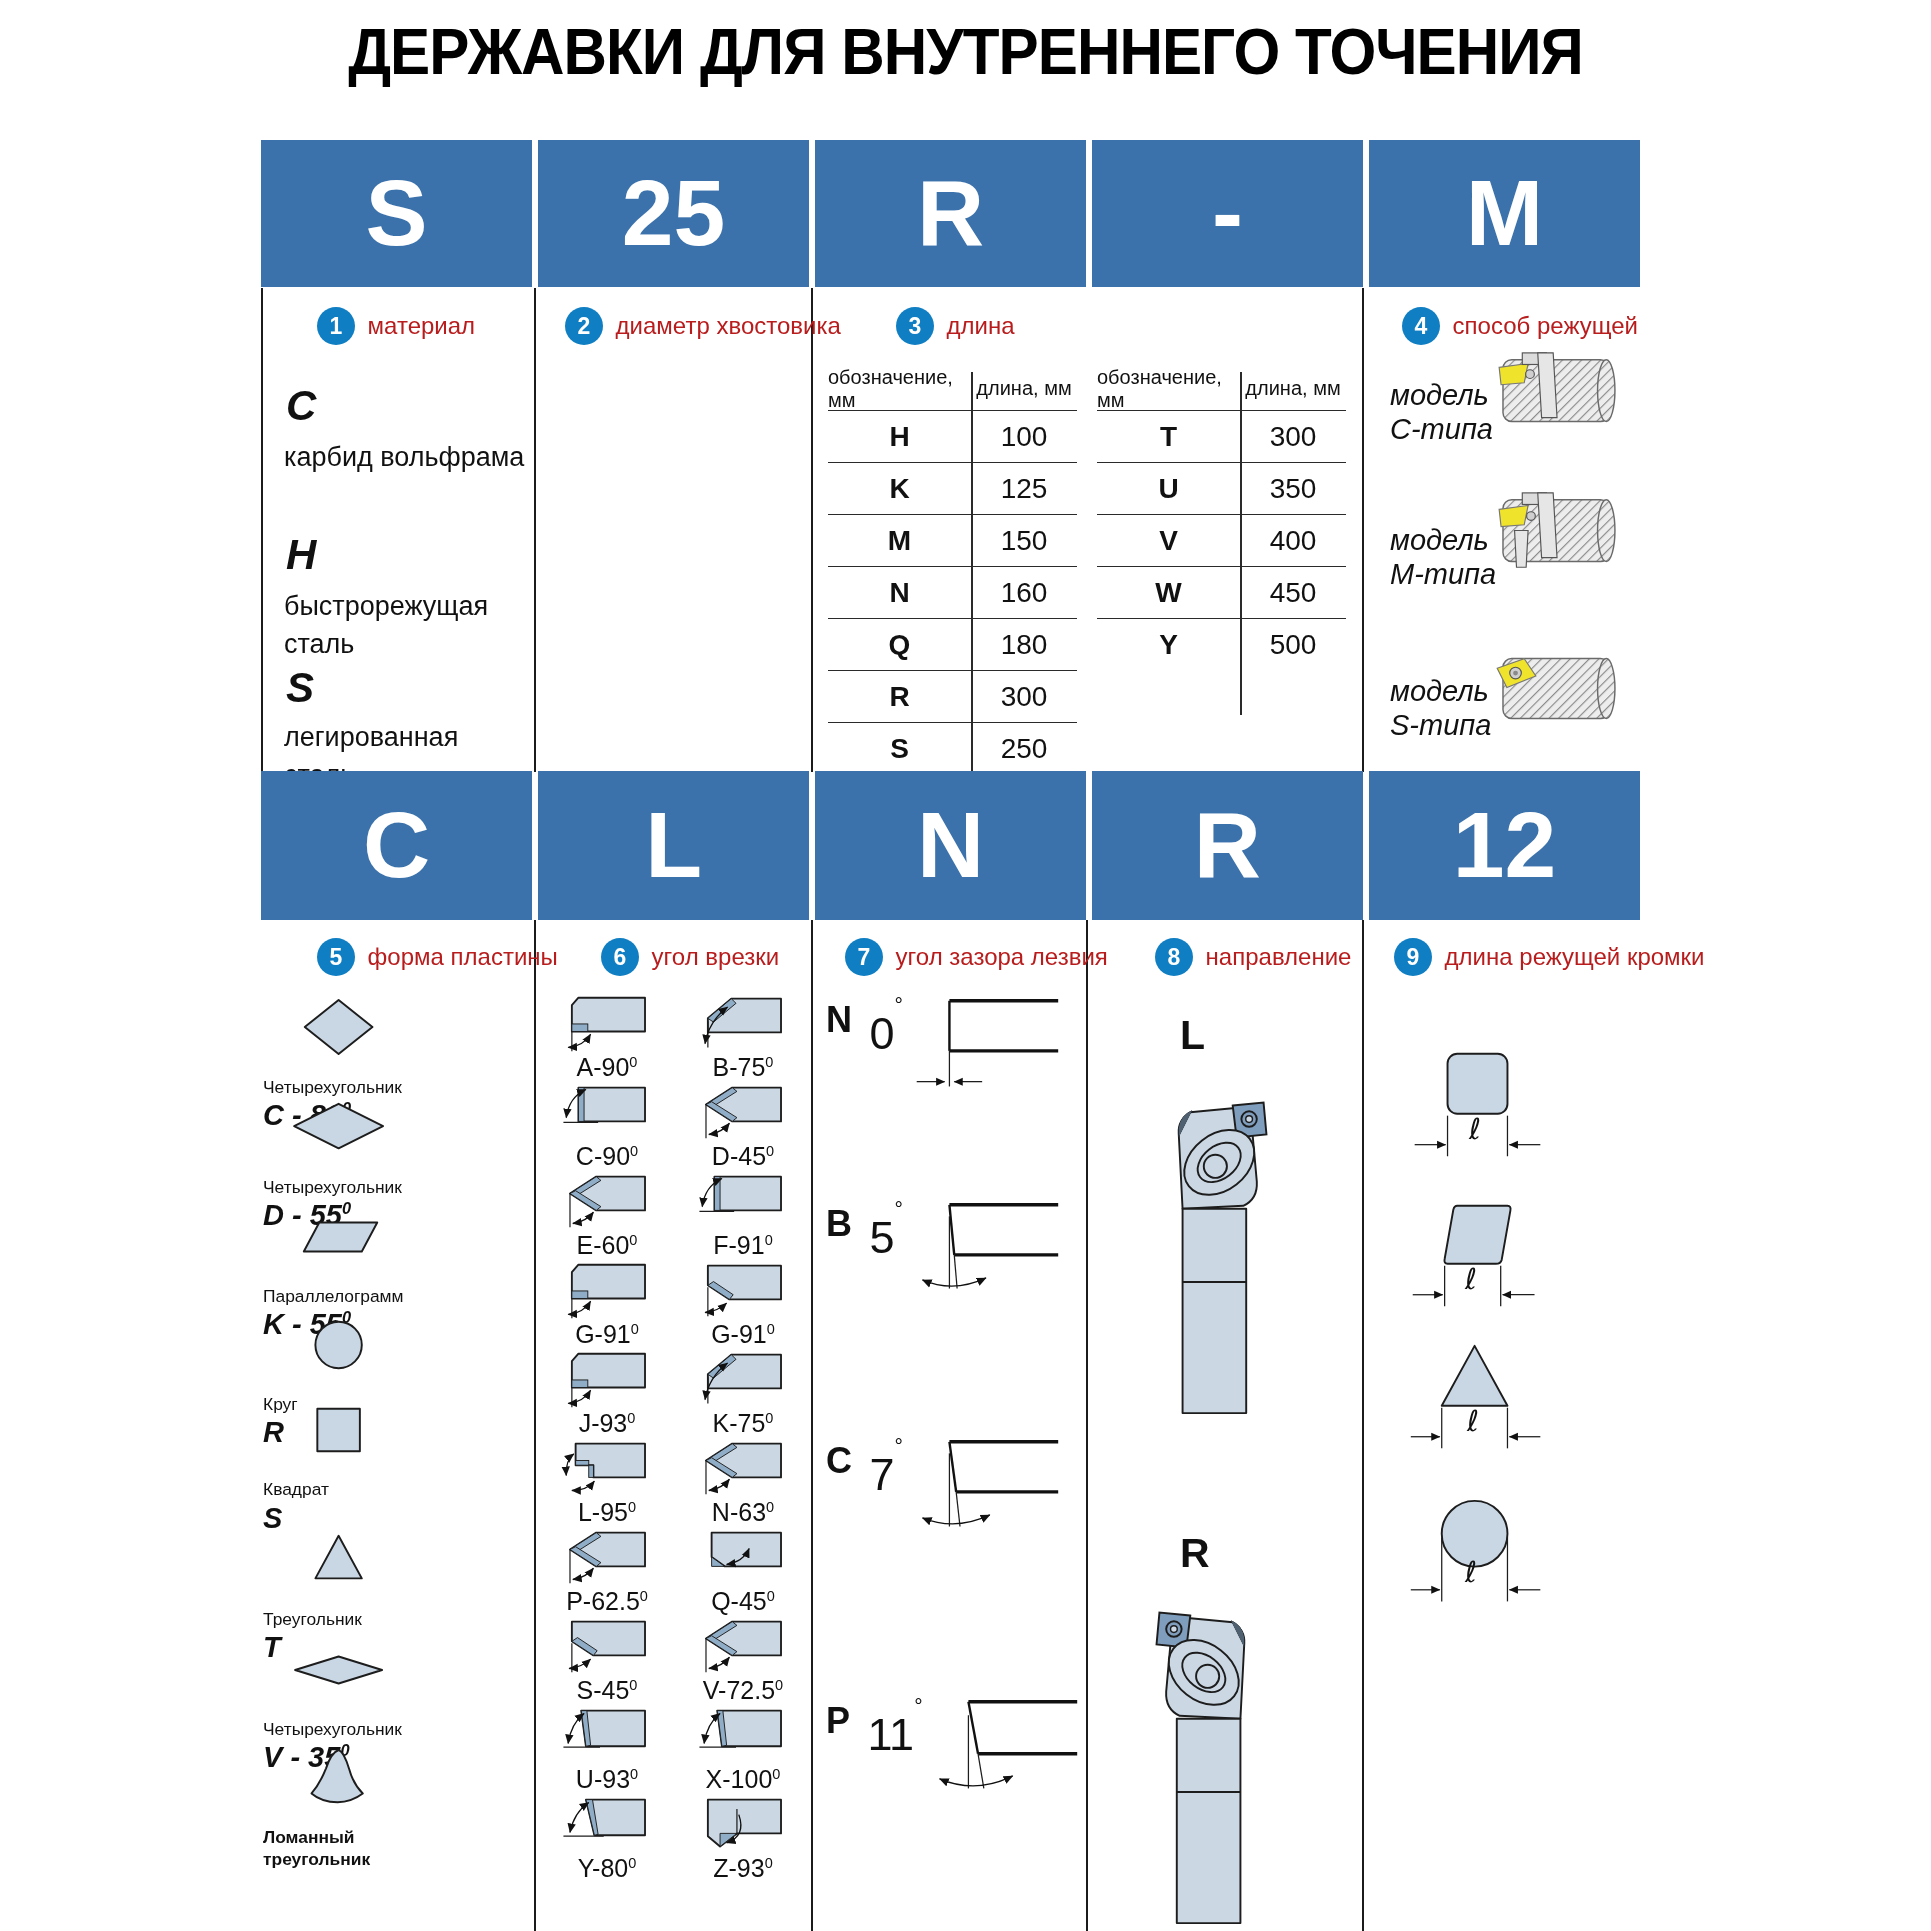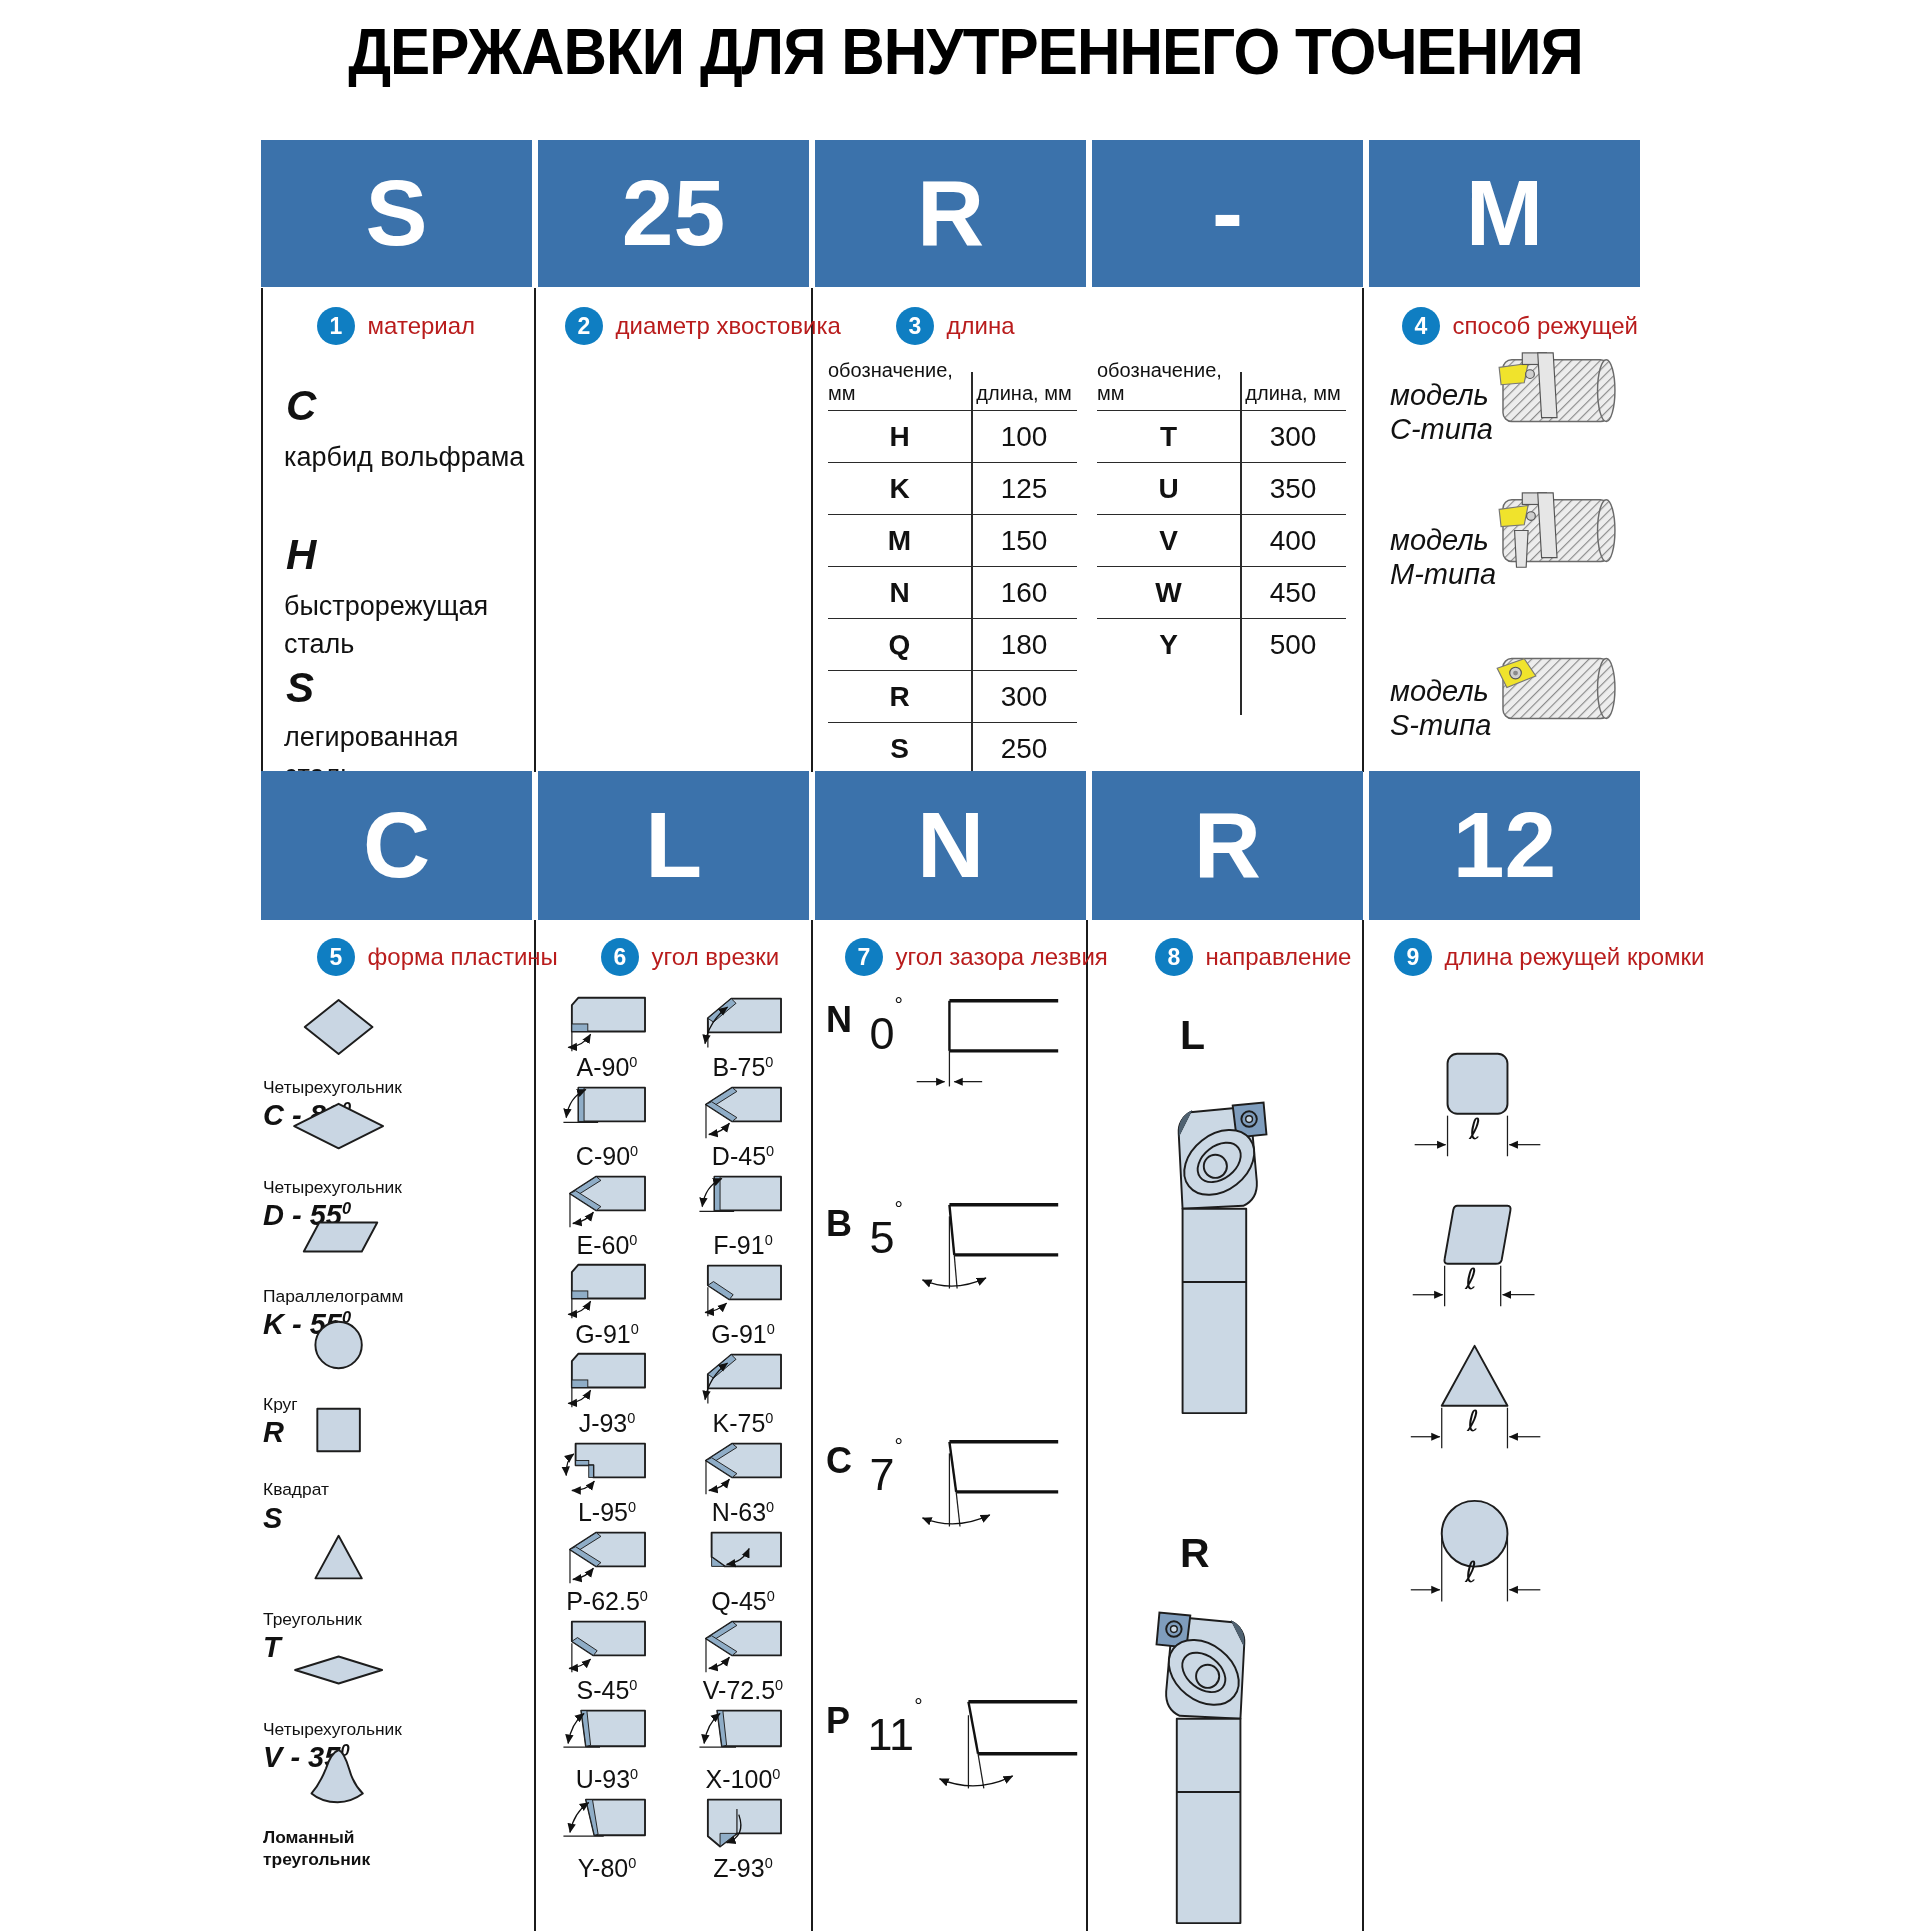--- a/index.html
+++ b/index.html
@@ -18,21 +18,21 @@
 
   .sec-header{position:absolute;display:flex;align-items:center;gap:12.6px;z-index:2;}
   .badge{width:38px;height:38px;border-radius:50%;background:#0f7ec2;color:#fff;
          font-size:23px;font-weight:bold;display:flex;align-items:center;justify-content:center;}
   .sec-label{font-size:24px;color:#b91c1c;}
 
   .mat-code{position:absolute;font-size:42px;font-weight:bold;font-style:italic;}
   .mat-desc{position:absolute;font-size:27px;line-height:38px;width:261px;}
 
   .tbl{position:absolute;width:249px;}
-  .tbl .hrow{display:flex;height:39px;align-items:flex-end;border-bottom:1.9px solid #2a2a2a;
+  .tbl .hrow{display:flex;height:39px;align-items:center;border-bottom:1.9px solid #2a2a2a;
              padding-bottom:4.8px;box-sizing:border-box;}
   .tbl .h1{width:143px;font-size:20px;}
   .tbl .h2{flex:1;font-size:20px;text-align:center;}
   .tbl .trow{display:flex;height:51px;align-items:center;}
   .tbl .trow + .trow{border-top:1.9px solid #2a2a2a;}
   .tbl .c1{width:143px;text-align:center;font-size:28px;font-weight:bold;}
   .tbl .c2{flex:1;text-align:center;font-size:28px;}
   .tdiv{position:absolute;width:1.9px;background:#2a2a2a;}
 
   .clamp-label{position:absolute;font-size:29px;line-height:34px;font-style:italic;}

